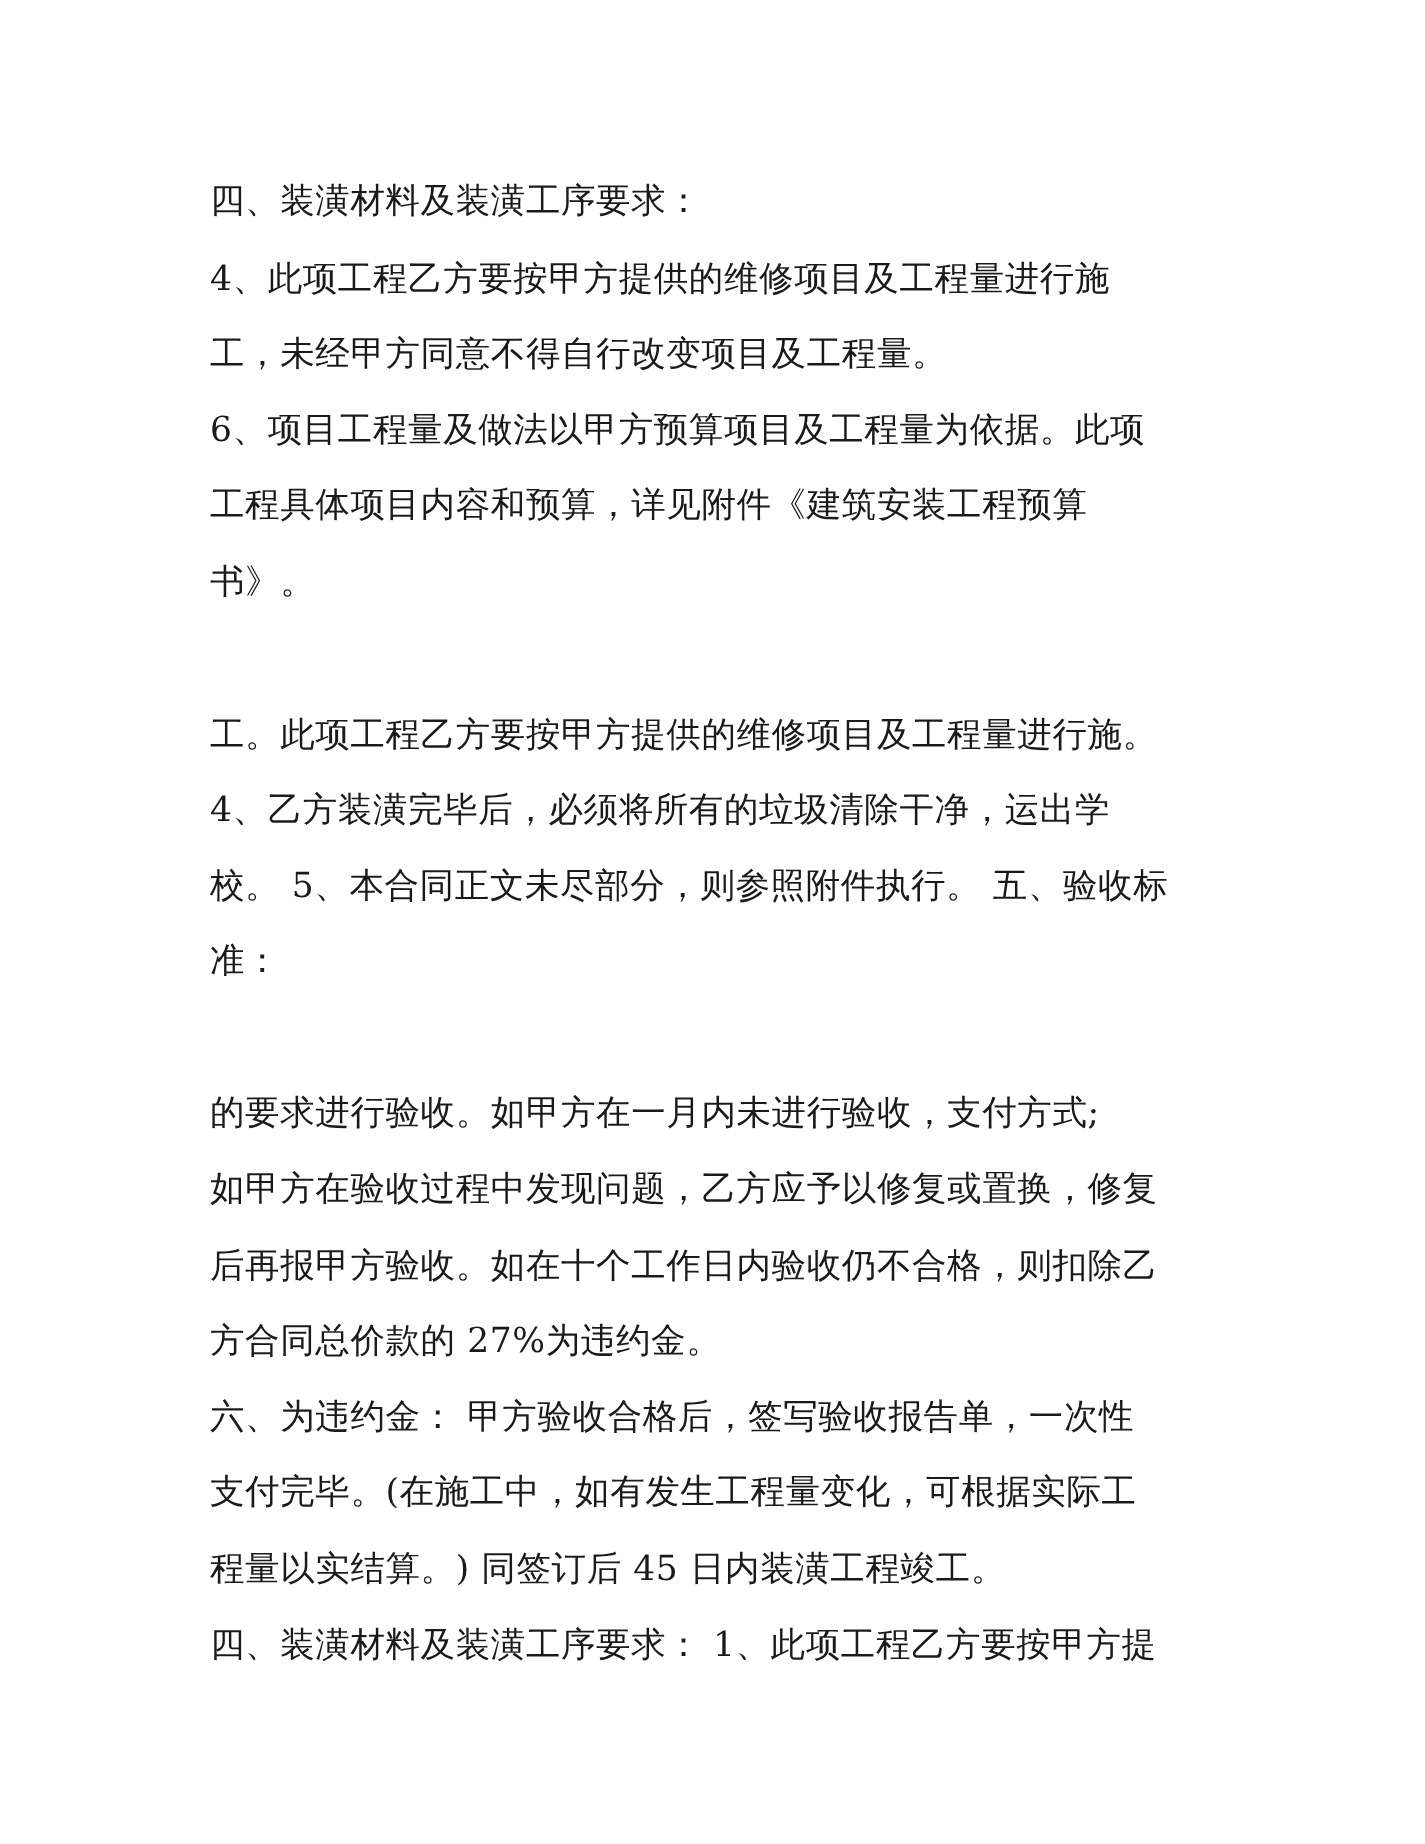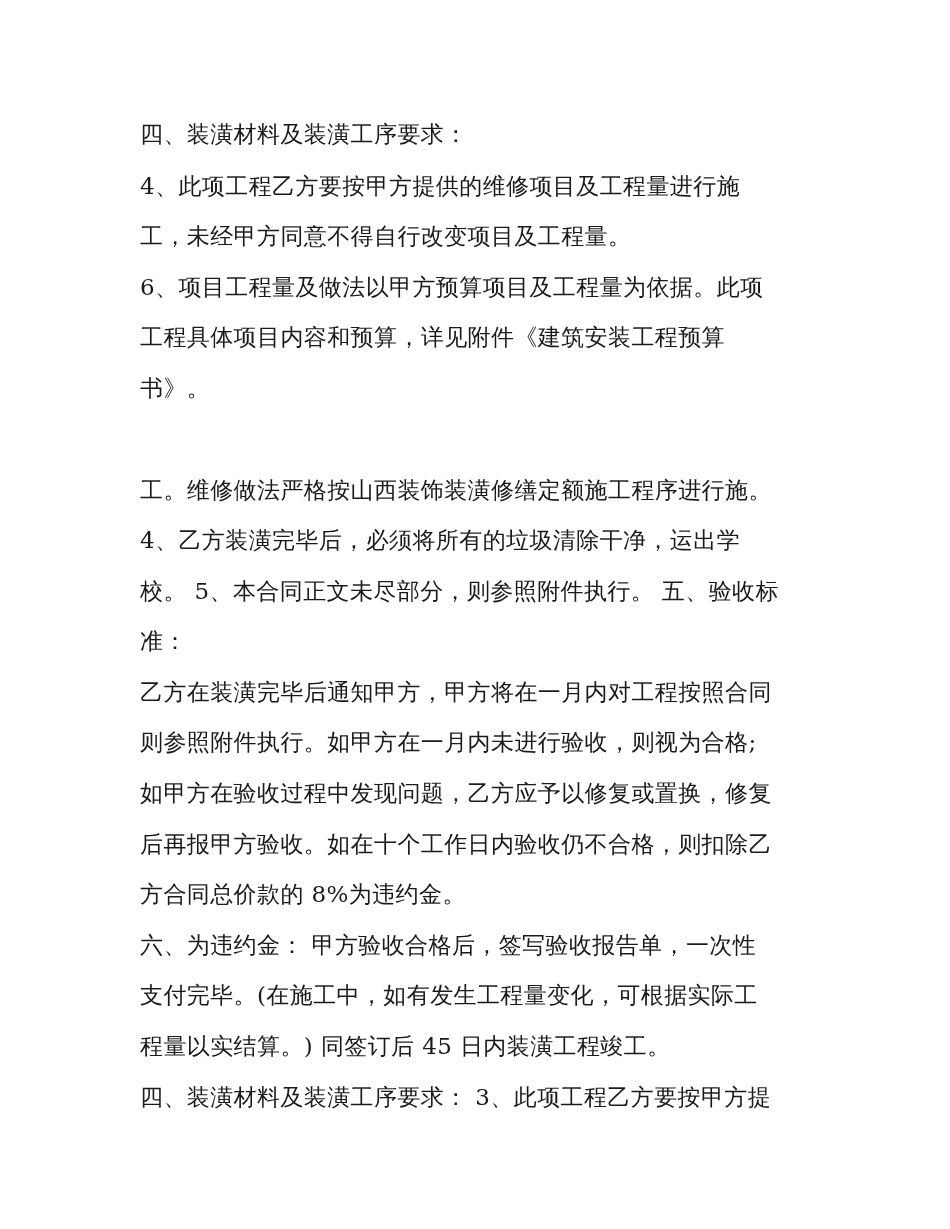--- a/index.html
+++ b/index.html
@@ -35,26 +35,25 @@
 </head>
 <body>
 
 <div class="page">
   <div class="line" style="top:115px">四、装潢材料及装潢工序要求：</div>
   <div class="line" style="top:167px">4、此项工程乙方要按甲方提供的维修项目及工程量进行施</div>
   <div class="line" style="top:217px">工，未经甲方同意不得自行改变项目及工程量。</div>
   <div class="line" style="top:268px">6、项目工程量及做法以甲方预算项目及工程量为依据。此项</div>
   <div class="line" style="top:318px">工程具体项目内容和预算，详见附件《建筑安装工程预算</div>
   <div class="line" style="top:369px">书》。</div>
-  <div class="line" style="top:471px">工。维修做法严格按山西装饰装潢修缮定额施工程序进行施。</div>
+  <div class="line" style="top:471px">工。此项工程乙方要按甲方提供的维修项目及工程量进行施。</div>
   <div class="line" style="top:521px">4、乙方装潢完毕后，必须将所有的垃圾清除干净，运出学</div>
   <div class="line" style="top:572px">校。 5、本合同正文未尽部分，则参照附件执行。 五、验收标</div>
   <div class="line" style="top:622px">准：</div>
-  <div class="line" style="top:673px">乙方在装潢完毕后通知甲方，甲方将在一月内对工程按照合同</div>
-  <div class="line" style="top:723px">则参照附件执行。如甲方在一月内未进行验收，则视为合格;</div>
+  <div class="line" style="top:723px">的要求进行验收。如甲方在一月内未进行验收，支付方式;</div>
   <div class="line" style="top:825px">后再报甲方验收。如在十个工作日内验收仍不合格，则扣除乙</div>
   <div class="line" style="top:774px">如甲方在验收过程中发现问题，乙方应予以修复或置换，修复</div>
-  <div class="line" style="top:875px">方合同总价款的 8%为违约金。</div>
+  <div class="line" style="top:875px">方合同总价款的 27%为违约金。</div>
   <div class="line" style="top:926px">六、为违约金： 甲方验收合格后，签写验收报告单，一次性</div>
   <div class="line" style="top:976px">支付完毕。(在施工中，如有发生工程量变化，可根据实际工</div>
   <div class="line" style="top:1027px">程量以实结算。) 同签订后 45 日内装潢工程竣工。</div>
-  <div class="line" style="top:1078px">四、装潢材料及装潢工序要求： 3、此项工程乙方要按甲方提</div>
+  <div class="line" style="top:1078px">四、装潢材料及装潢工序要求： 1、此项工程乙方要按甲方提</div>
 </div>
 
 </body></html>

